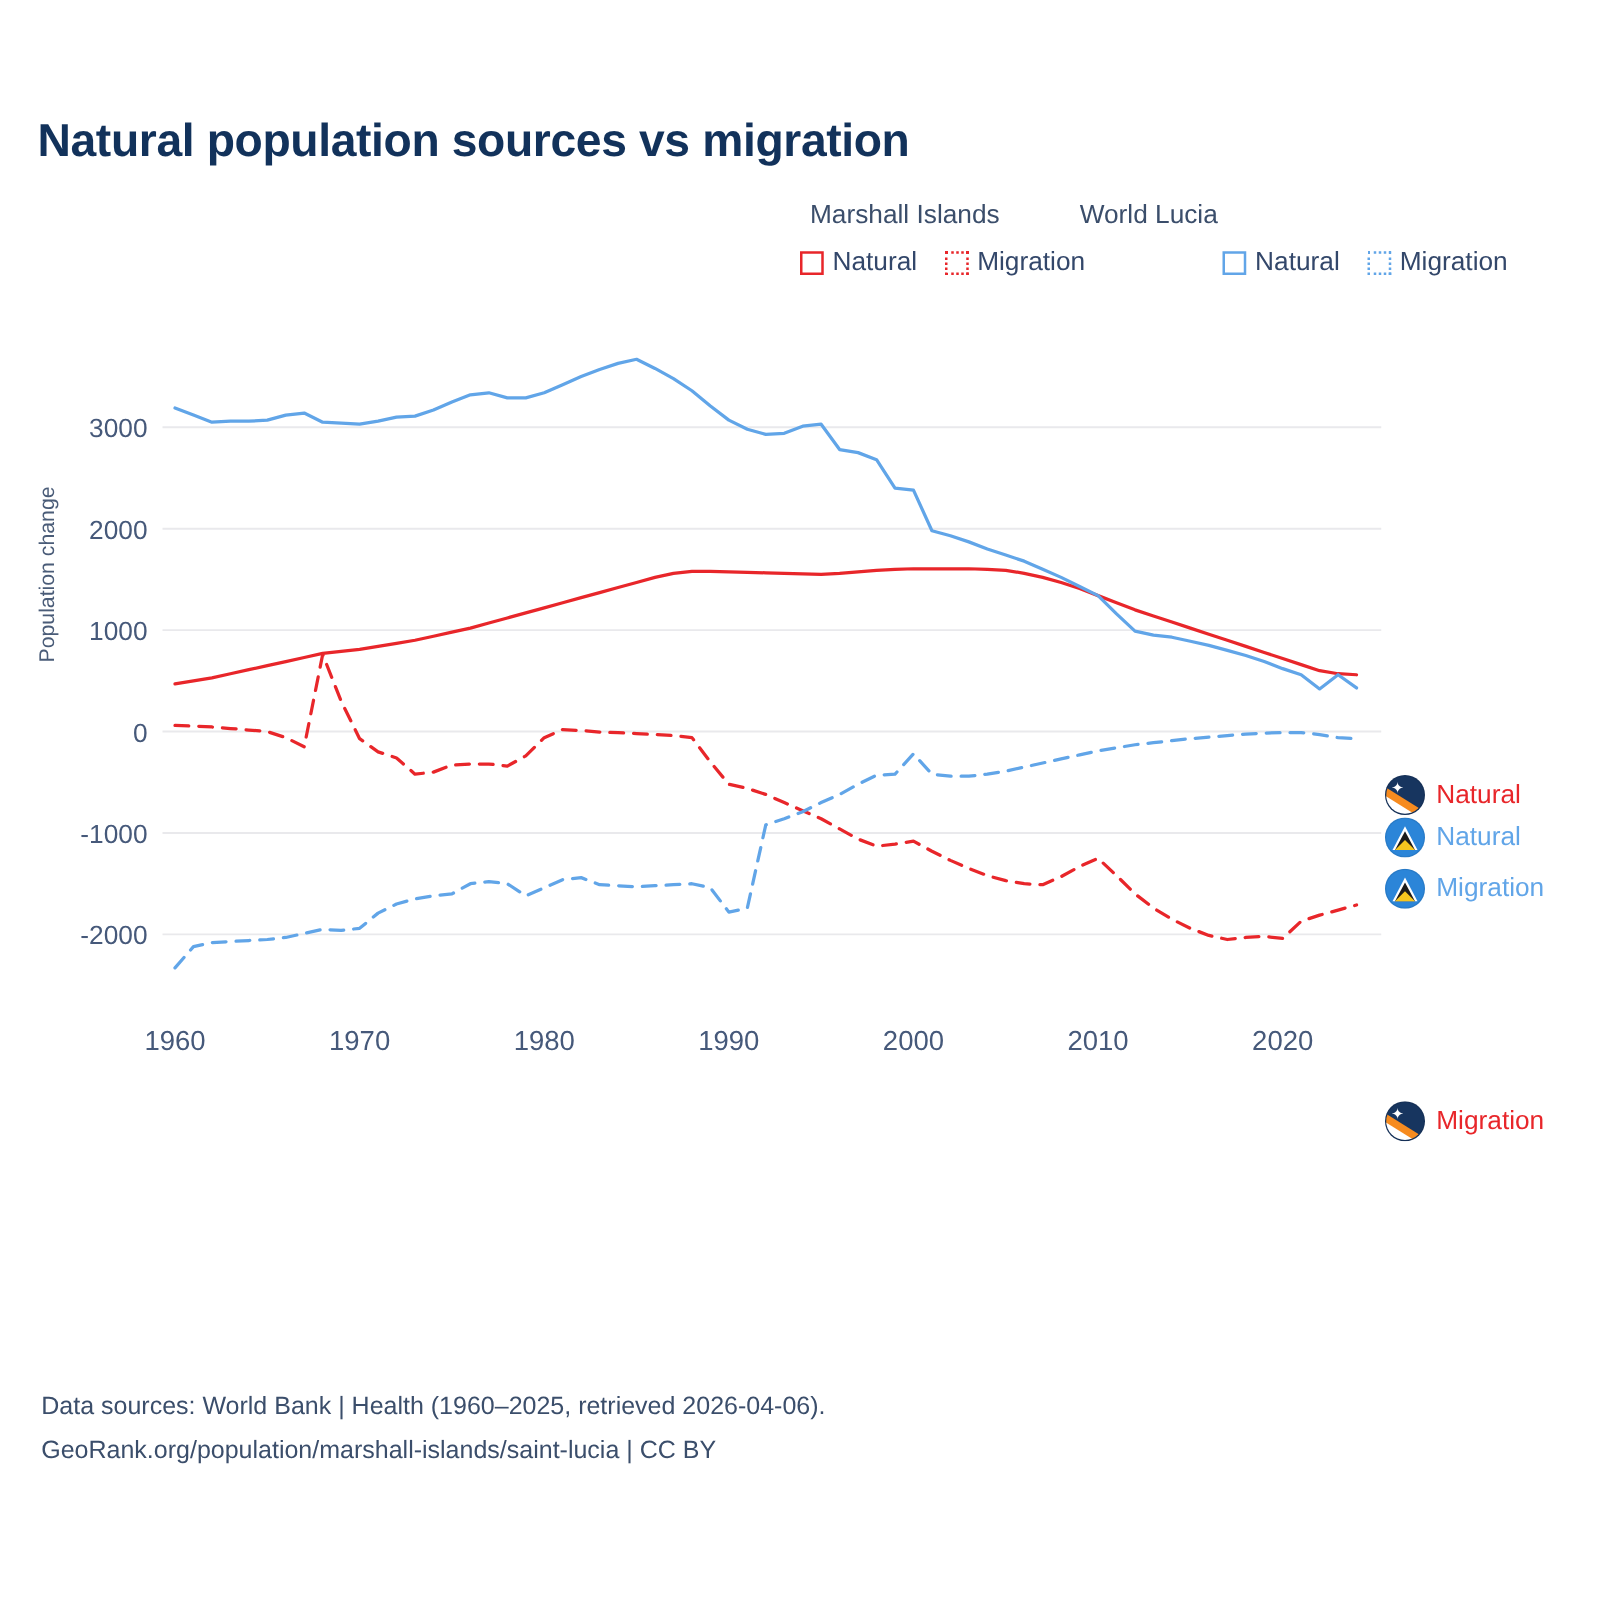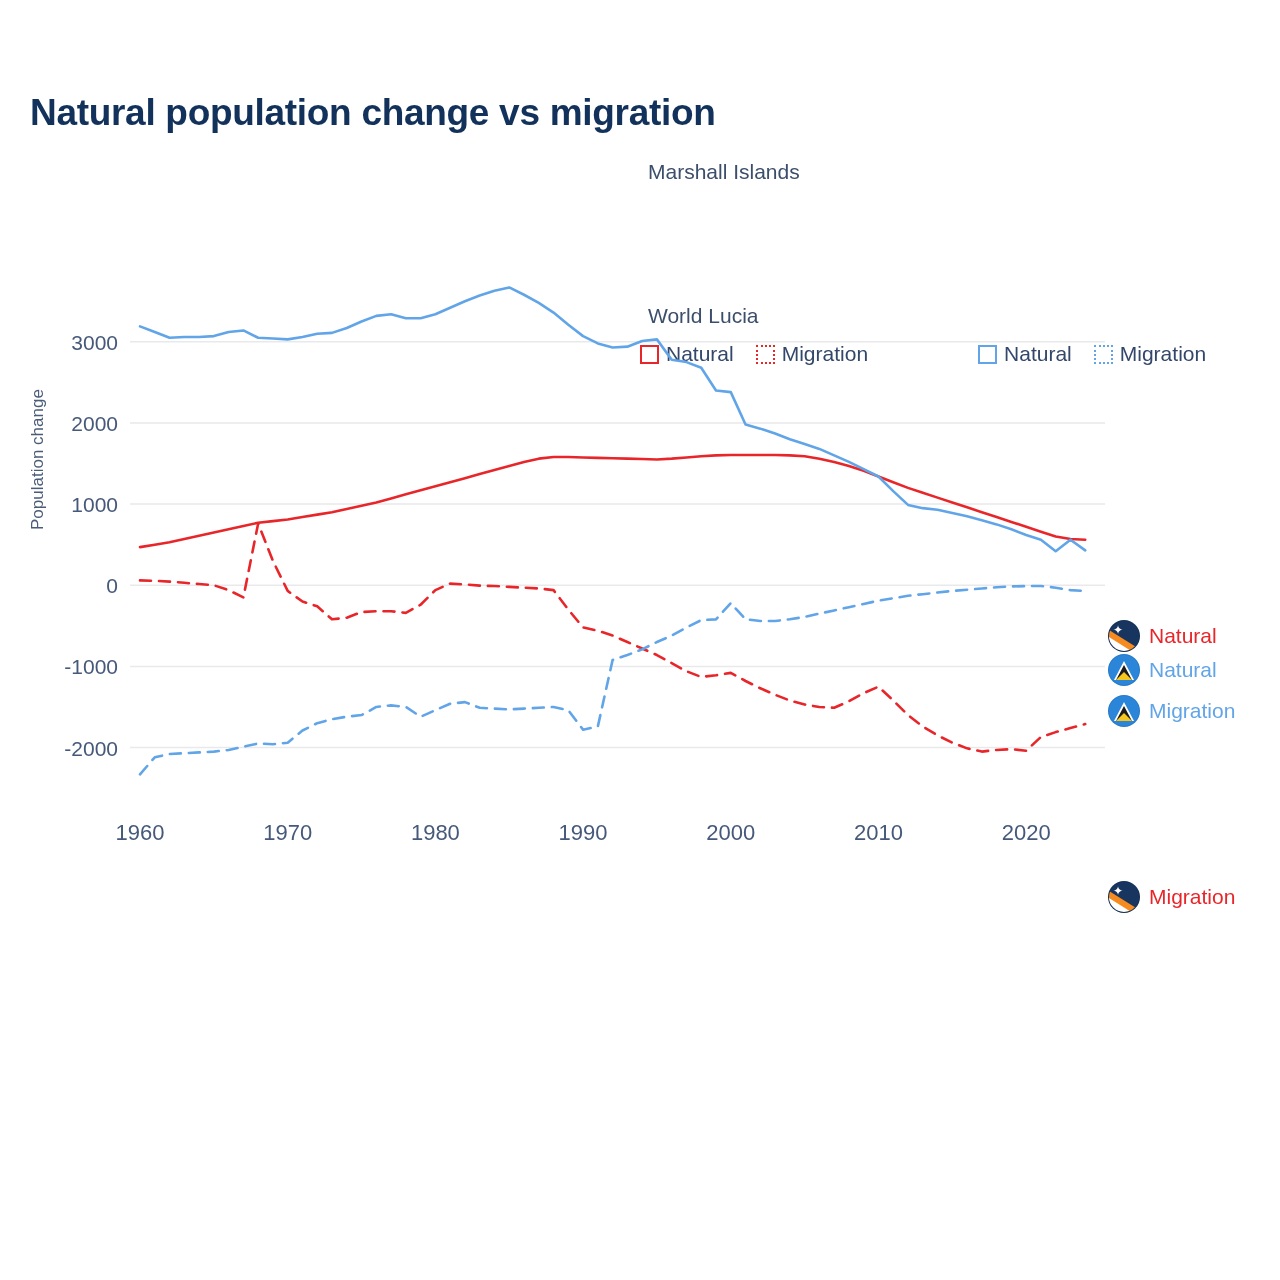--- a/index.html
+++ b/index.html
@@ -32,23 +32,22 @@
   .legend {
     position: absolute;
     left: 640px;
     top: 160px;
     width: 620px;
     font-size: 21px;
     color: #33476a;
   }
   .legend-groups {
     display: flex;
-    gap: 120px;
+    gap: 64px;
     padding-left: 8px;
-    flex-direction: column;
   }
   .legend-group-title {
     font-size: 21px;
     color: #3b4e6b;
     white-space: nowrap;
   }
   .legend-items {
     display: flex;
     gap: 110px;
     margin-top: 14px;
@@ -177,21 +176,21 @@
     font-size: 22px;
     fill: #46597a;
     font-family: "Liberation Sans", sans-serif;
   }
 </style>
 </head>
 <body>
 
 <div class="page">
 
-  <div class="chart-title">Natural population change vs migration</div>
+  <div class="chart-title">Natural population sources vs migration</div>
 
   <div class="legend">
     <div class="legend-groups">
       <div class="legend-group-title">Marshall Islands</div>
       <div class="legend-group-title">World Lucia</div>
     </div>
     <div class="legend-items">
       <div class="legend-col">
         <div class="legend-entry">
           <span class="swatch sw-red-solid"></span>
@@ -274,14 +273,18 @@
 
   <div class="end-label" style="left:1108px; top:881px;">
     <span class="flag flag-mh">
       <span class="stripe-o"></span>
         <span class="stripe-w"></span>
         <span class="star">✦</span>
     </span>
     <span class="txt-red">Migration</span>
   </div>
 
+  <div class="footer">
+    <div>Data sources: World Bank | Health (1960–2025, retrieved 2026-04-06).</div>
+    <div>GeoRank.org/population/marshall-islands/saint-lucia | CC BY</div>
+  </div>
 
 </div>
 
 </body></html>

